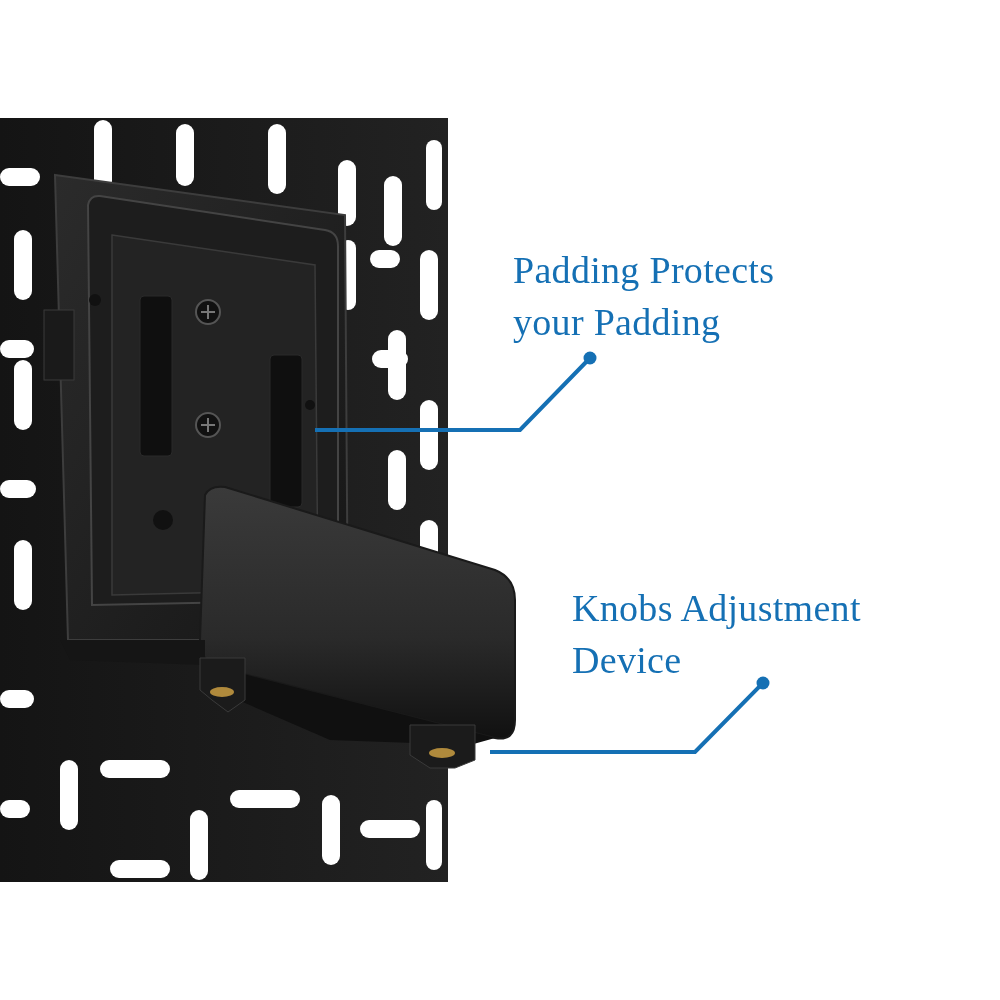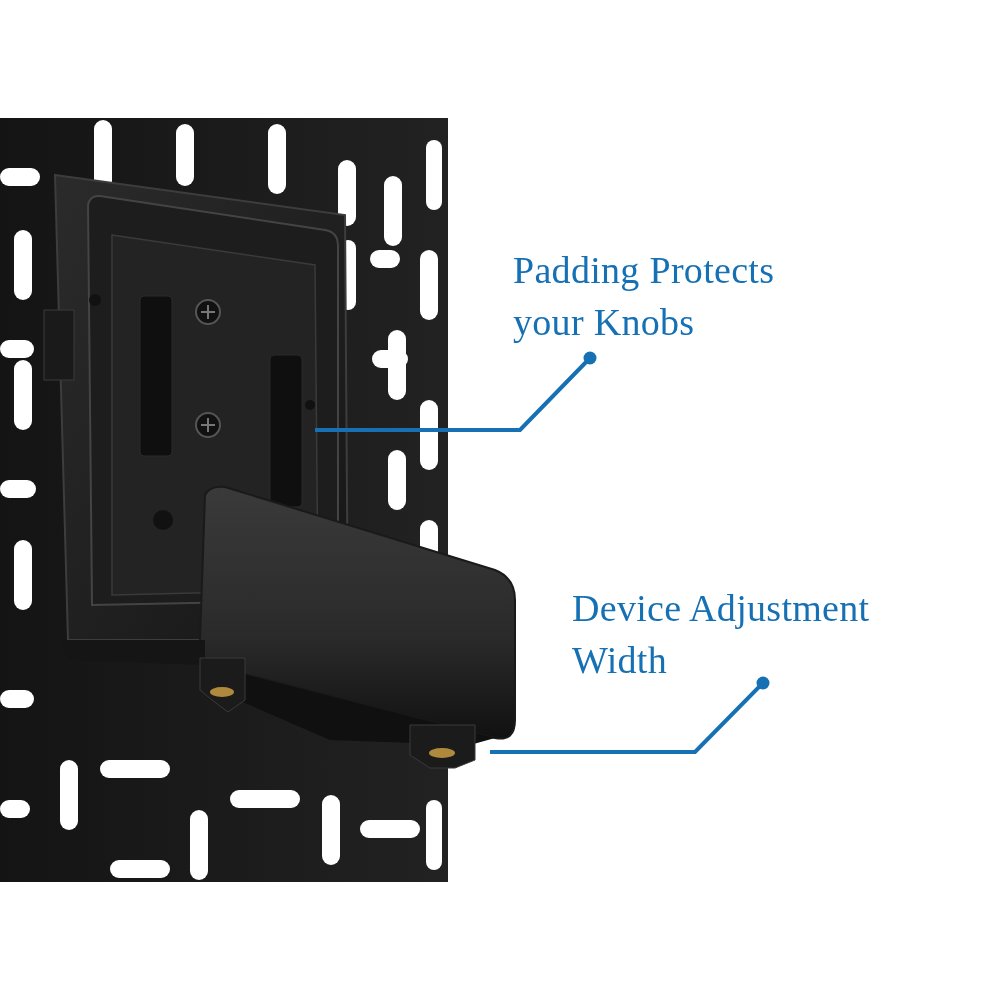--- a/index.html
+++ b/index.html
@@ -113,19 +113,19 @@
     <circle cx="590" cy="358" r="6.5" fill="#1570b4"></circle>
   </g>
   <g>
     <polyline points="490,752 695,752 763,683" fill="none" stroke="#1570b4" stroke-width="4"></polyline>
     <circle cx="763" cy="683" r="6.5" fill="#1570b4"></circle>
   </g>
 </svg>
 
 <div class="label" id="label-padding">
   <span>Padding Protects</span>
-  <span>your Knobs</span>
+  <span>your Padding</span>
 </div>
 
 <div class="label" id="label-knobs">
-  <span>Device Adjustment</span>
-  <span>Width</span>
+  <span>Knobs Adjustment</span>
+  <span>Device</span>
 </div>
 
 </body></html>

